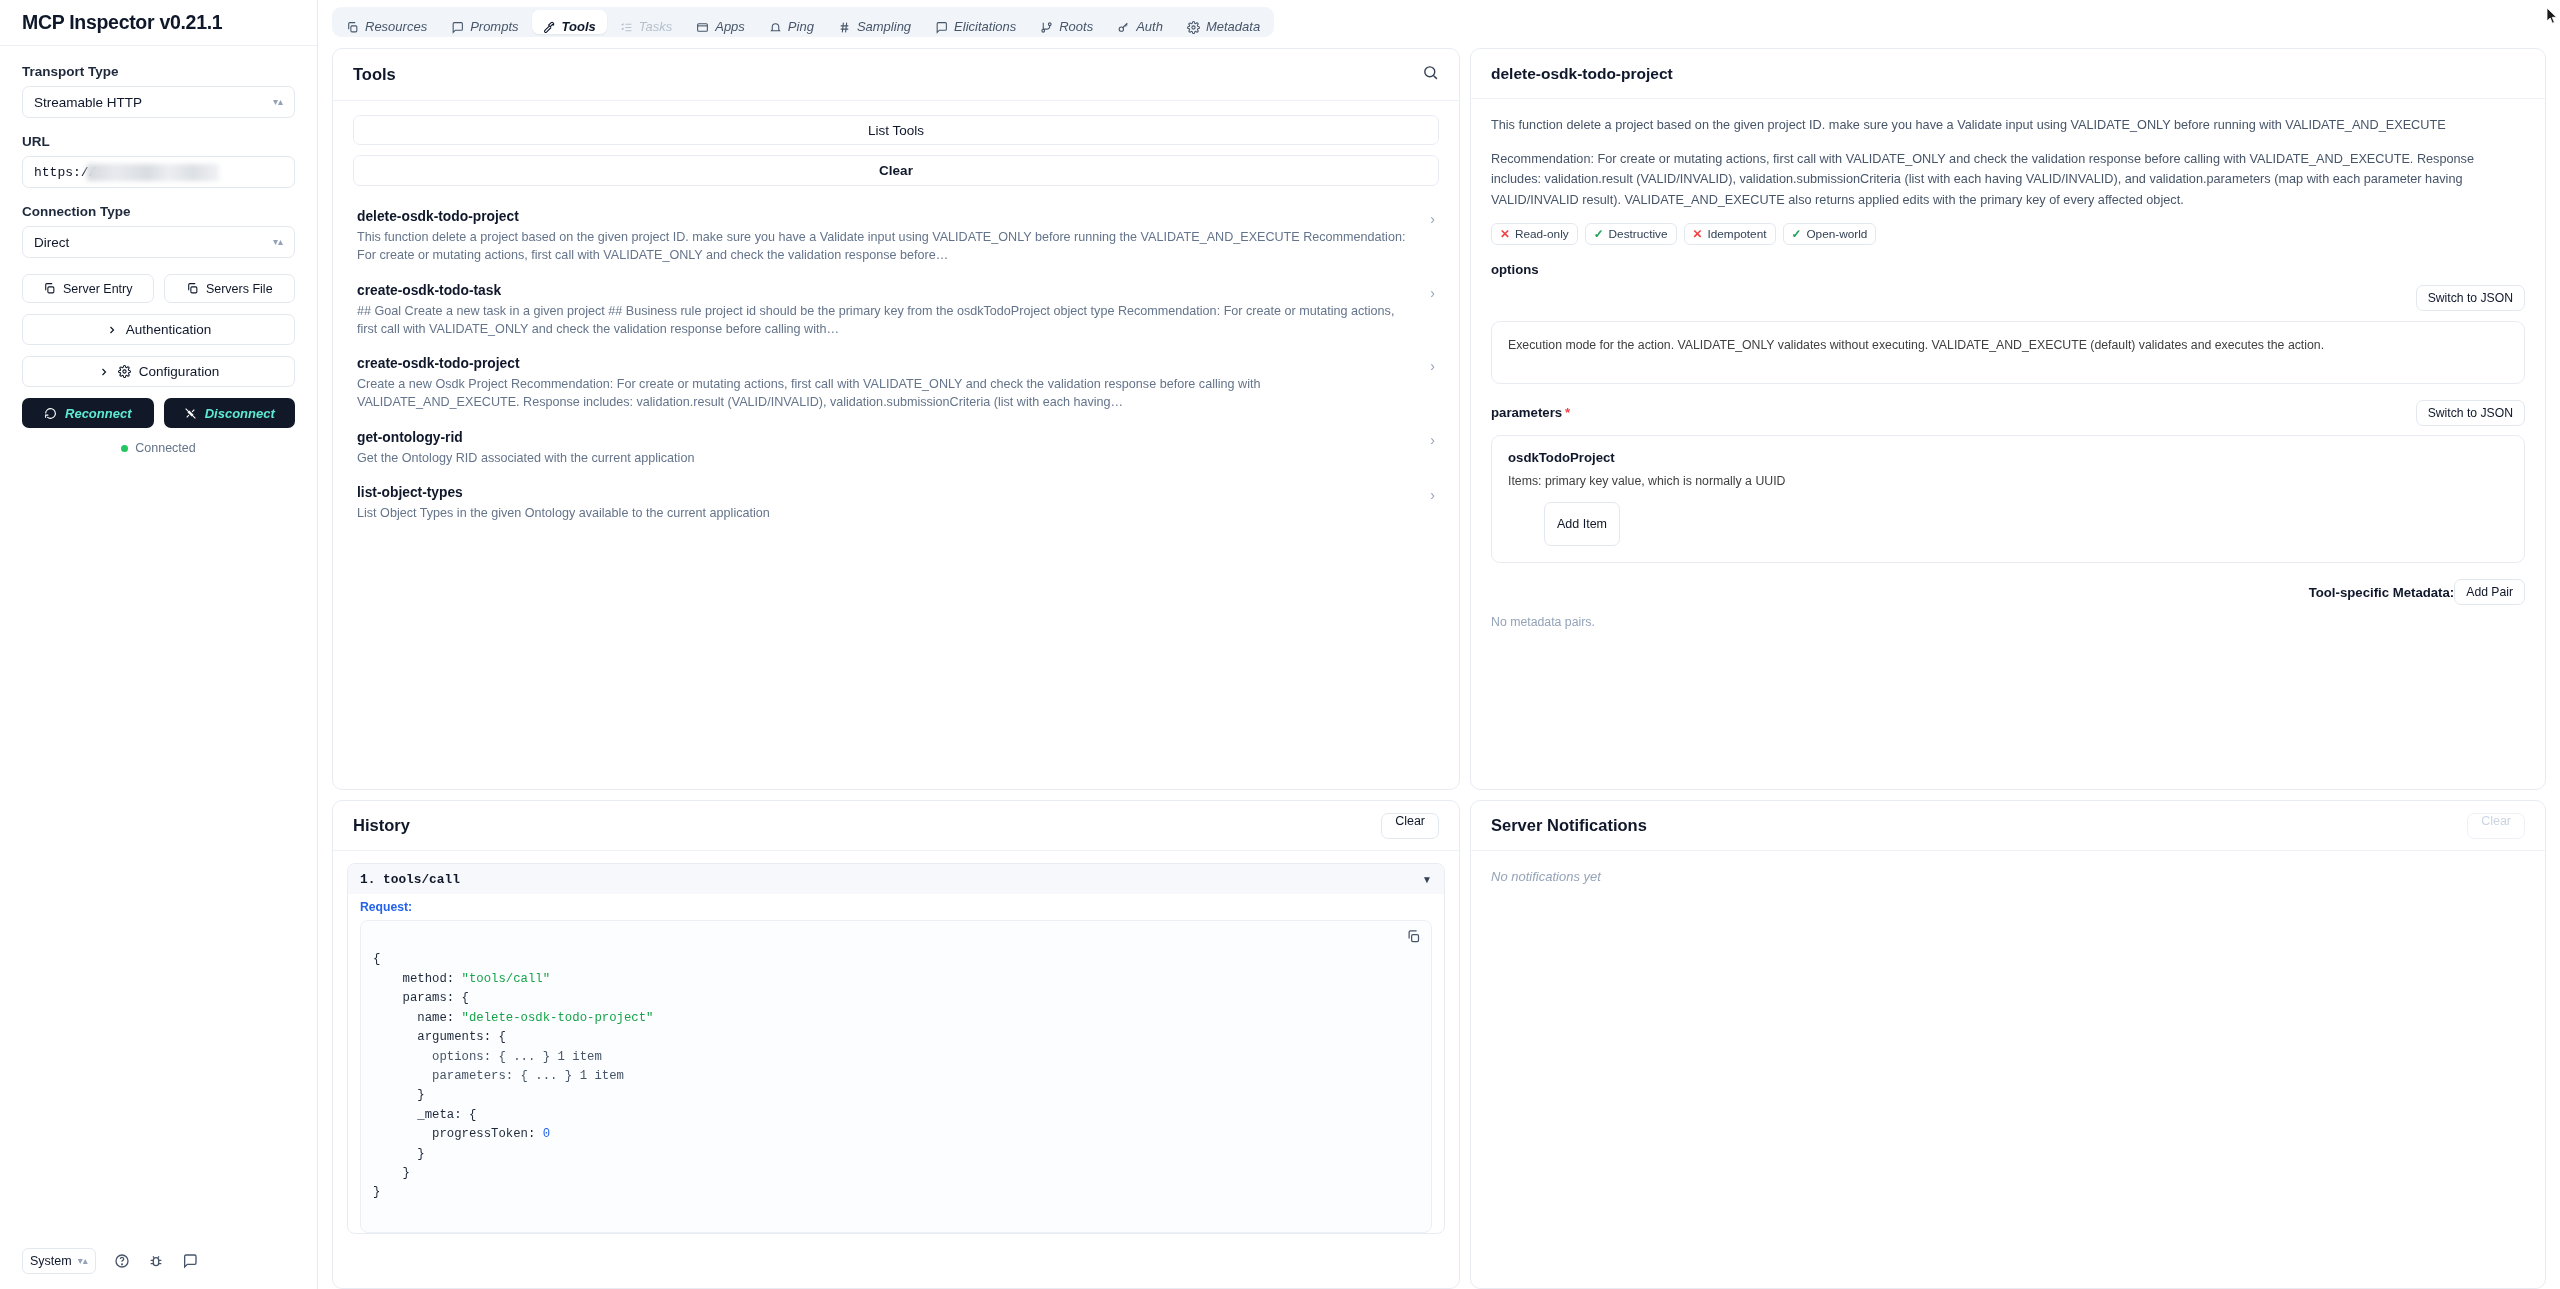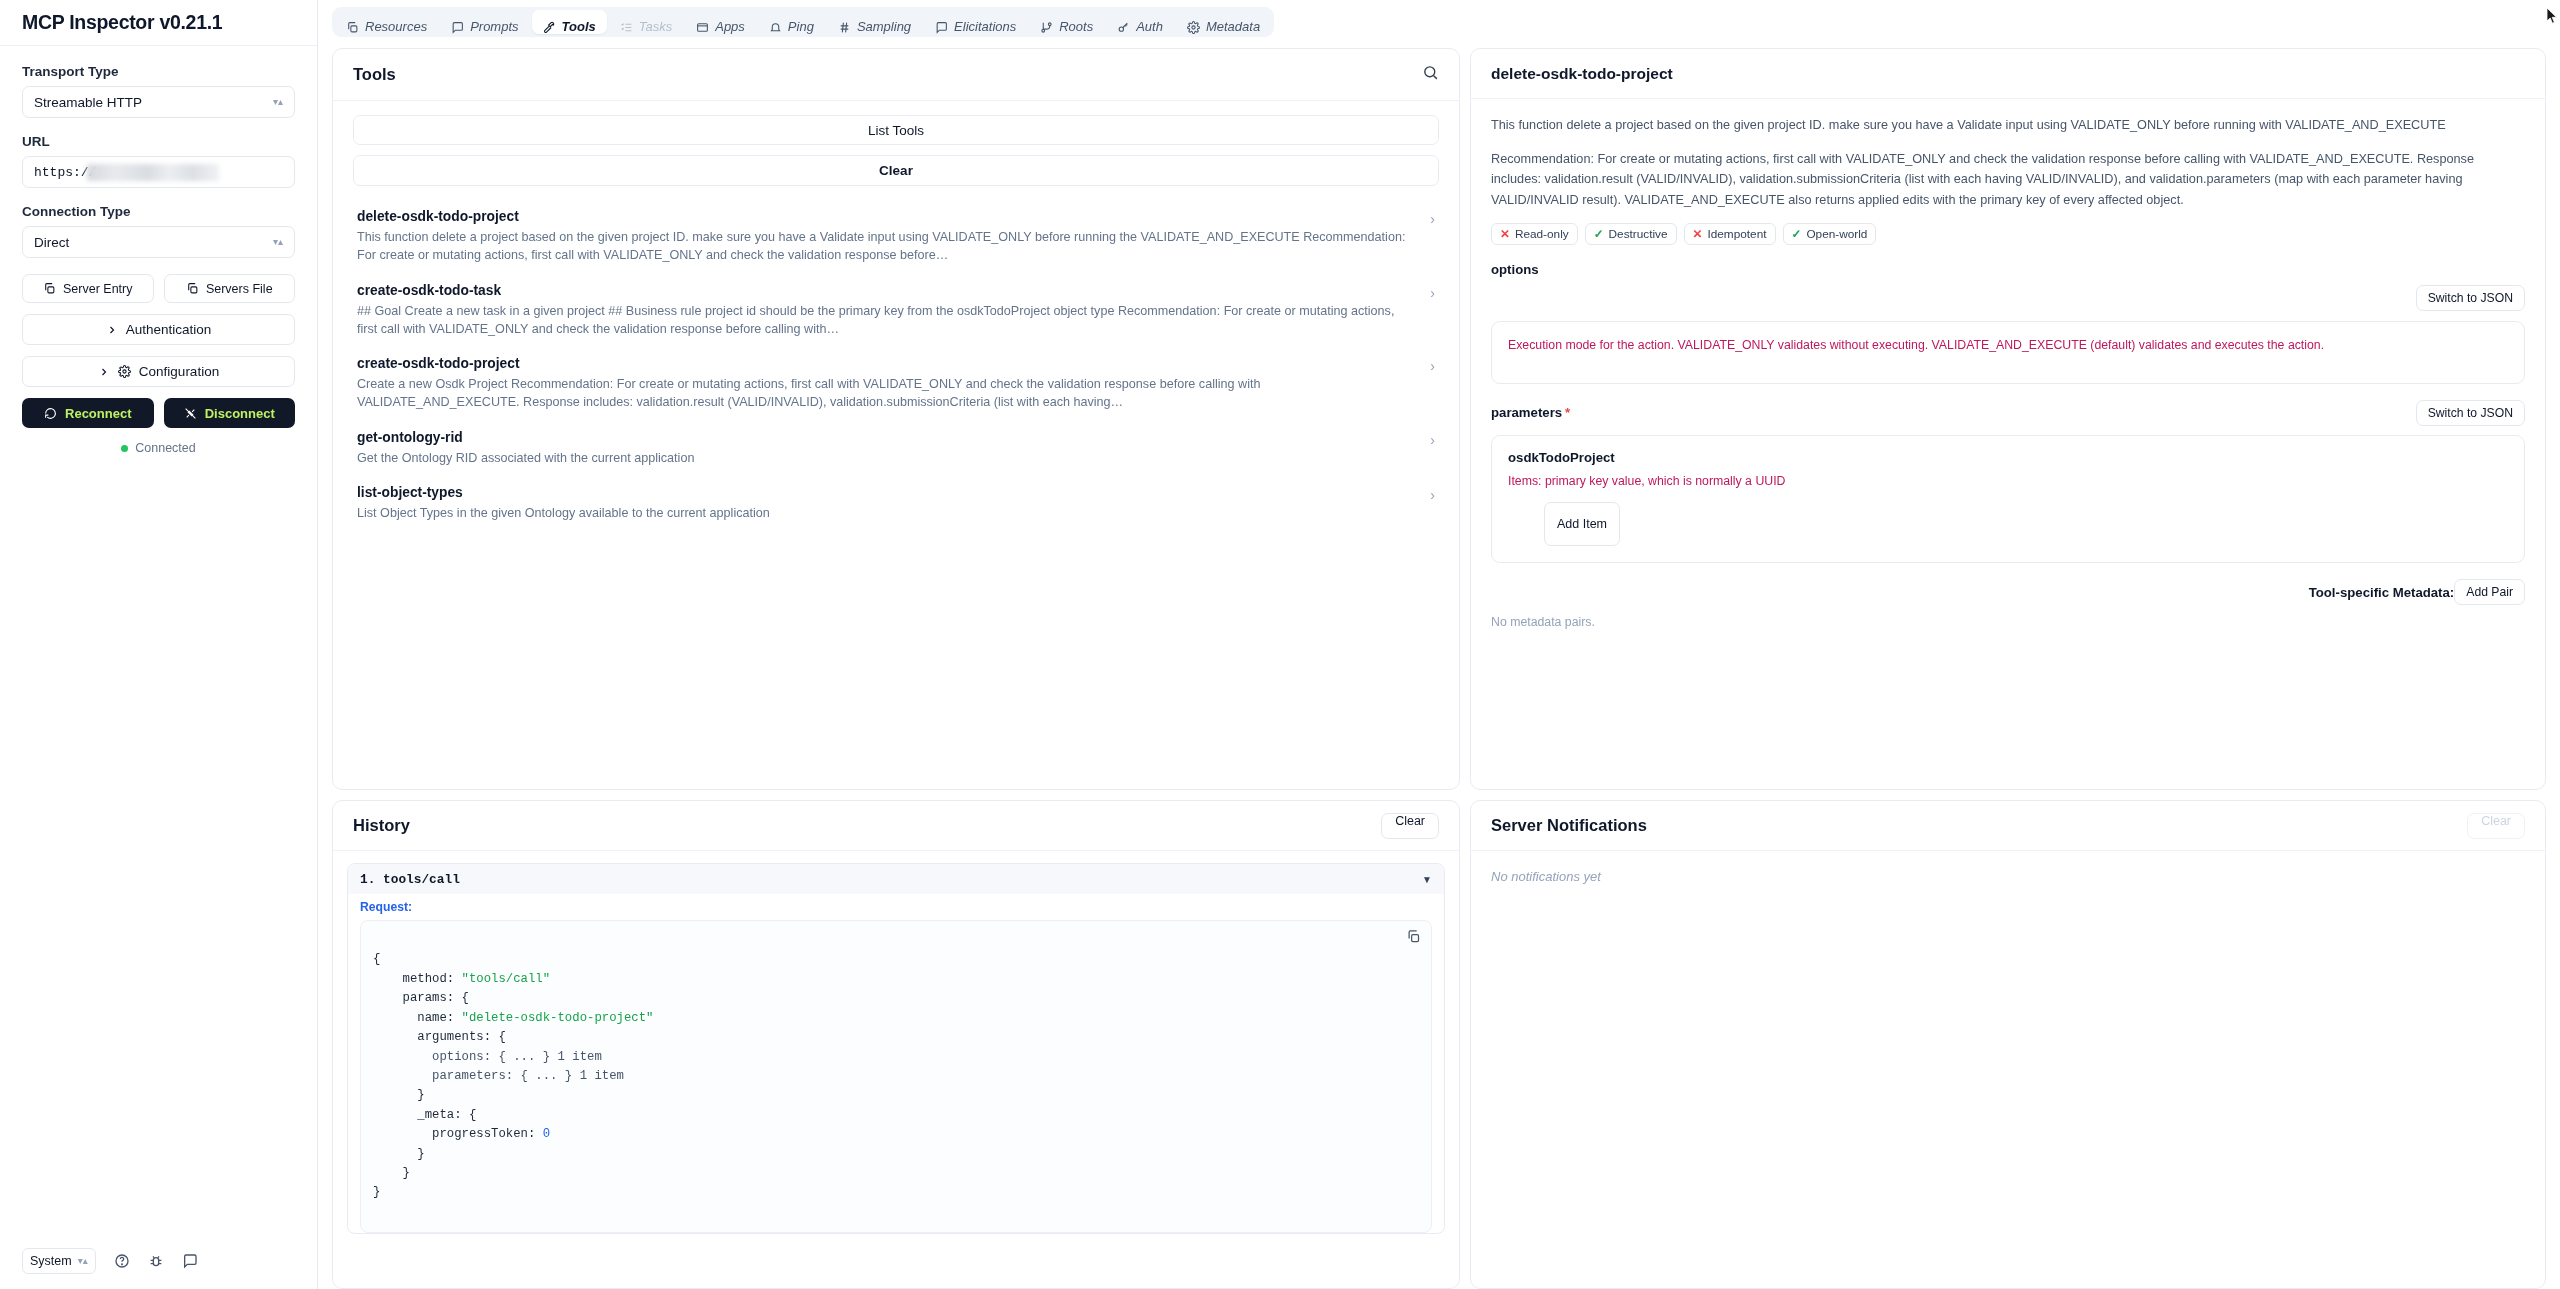--- a/index.html
+++ b/index.html
@@ -70,24 +70,24 @@
     width: 100%; height: 31px;
     border: 1px solid #e3e8ef; border-radius: 7px;
     background: #fff; cursor: pointer;
     display: flex; align-items: center; justify-content: center; gap: 8px;
     font-size: 13.5px; font-weight: 500; color: #0f172a;
     margin-bottom: 11px;
   }
   .dark-btn-row { display: flex; gap: 10px; margin-top: 3px; }
   .dark-btn {
     flex: 1; height: 30px;
-    background: #111827; color: #bef264;
+    background: #111827; color: #5eead4;
     border: none; border-radius: 7px; cursor: pointer;
     display: flex; align-items: center; justify-content: center; gap: 8px;
-    font-size: 13px; font-weight: 600;
+    font-size: 13px; font-weight: 600; font-style: italic;
   }
   .conn-status {
     margin-top: 13px; display: flex; align-items: center; justify-content: center; gap: 7px;
     font-size: 12.5px; color: #64748b;
   }
   .dot { width: 7px; height: 7px; border-radius: 50%; background: #22c55e; display: inline-block; }
   .sidebar-footer {
     position: absolute; bottom: 0; left: 0; right: 0;
     height: 56px; display: flex; align-items: center; gap: 18px;
     padding: 0 22px;
@@ -180,21 +180,21 @@
   .sec-label { font-size: 13.2px; font-weight: 600; color: #0f172a; }
   .req-star { color: #ef4444; margin-left: 3px; }
   .sm-btn {
     height: 26px; padding: 0 11px;
     border: 1px solid #e3e8ef; border-radius: 7px; background: #fff;
     font-size: 12.2px; font-weight: 500; color: #0f172a; cursor: pointer;
     display: inline-flex; align-items: center;
   }
   .param-box { border: 1px solid #e8ecf2; border-radius: 9px; padding: 14px 16px 16px 16px; margin-bottom: 16px; }
   .param-name { font-size: 13.2px; font-weight: 600; color: #0f172a; margin-bottom: 7px; }
-  .param-hint { font-size: 12.3px; color: #be185d; margin-bottom: 12px; line-height: 1.5; }
+  .param-hint { font-size: 12.3px; color: #404040; margin-bottom: 12px; line-height: 1.5; }
   .param-select {
     width: 100%; height: 32px;
     border: 1px solid #e3e8ef; border-radius: 7px; background: #fff;
     display: flex; align-items: center; justify-content: space-between;
     padding: 0 12px; font-size: 13.4px; color: #0f172a; cursor: pointer;
   }
   .add-item-btn {
     height: 44px; padding: 16px 12px;
     border: 1px solid #e3e8ef; border-radius: 7px; background: #fff;
     font-size: 12.5px; font-weight: 500; color: #0f172a; cursor: pointer;

